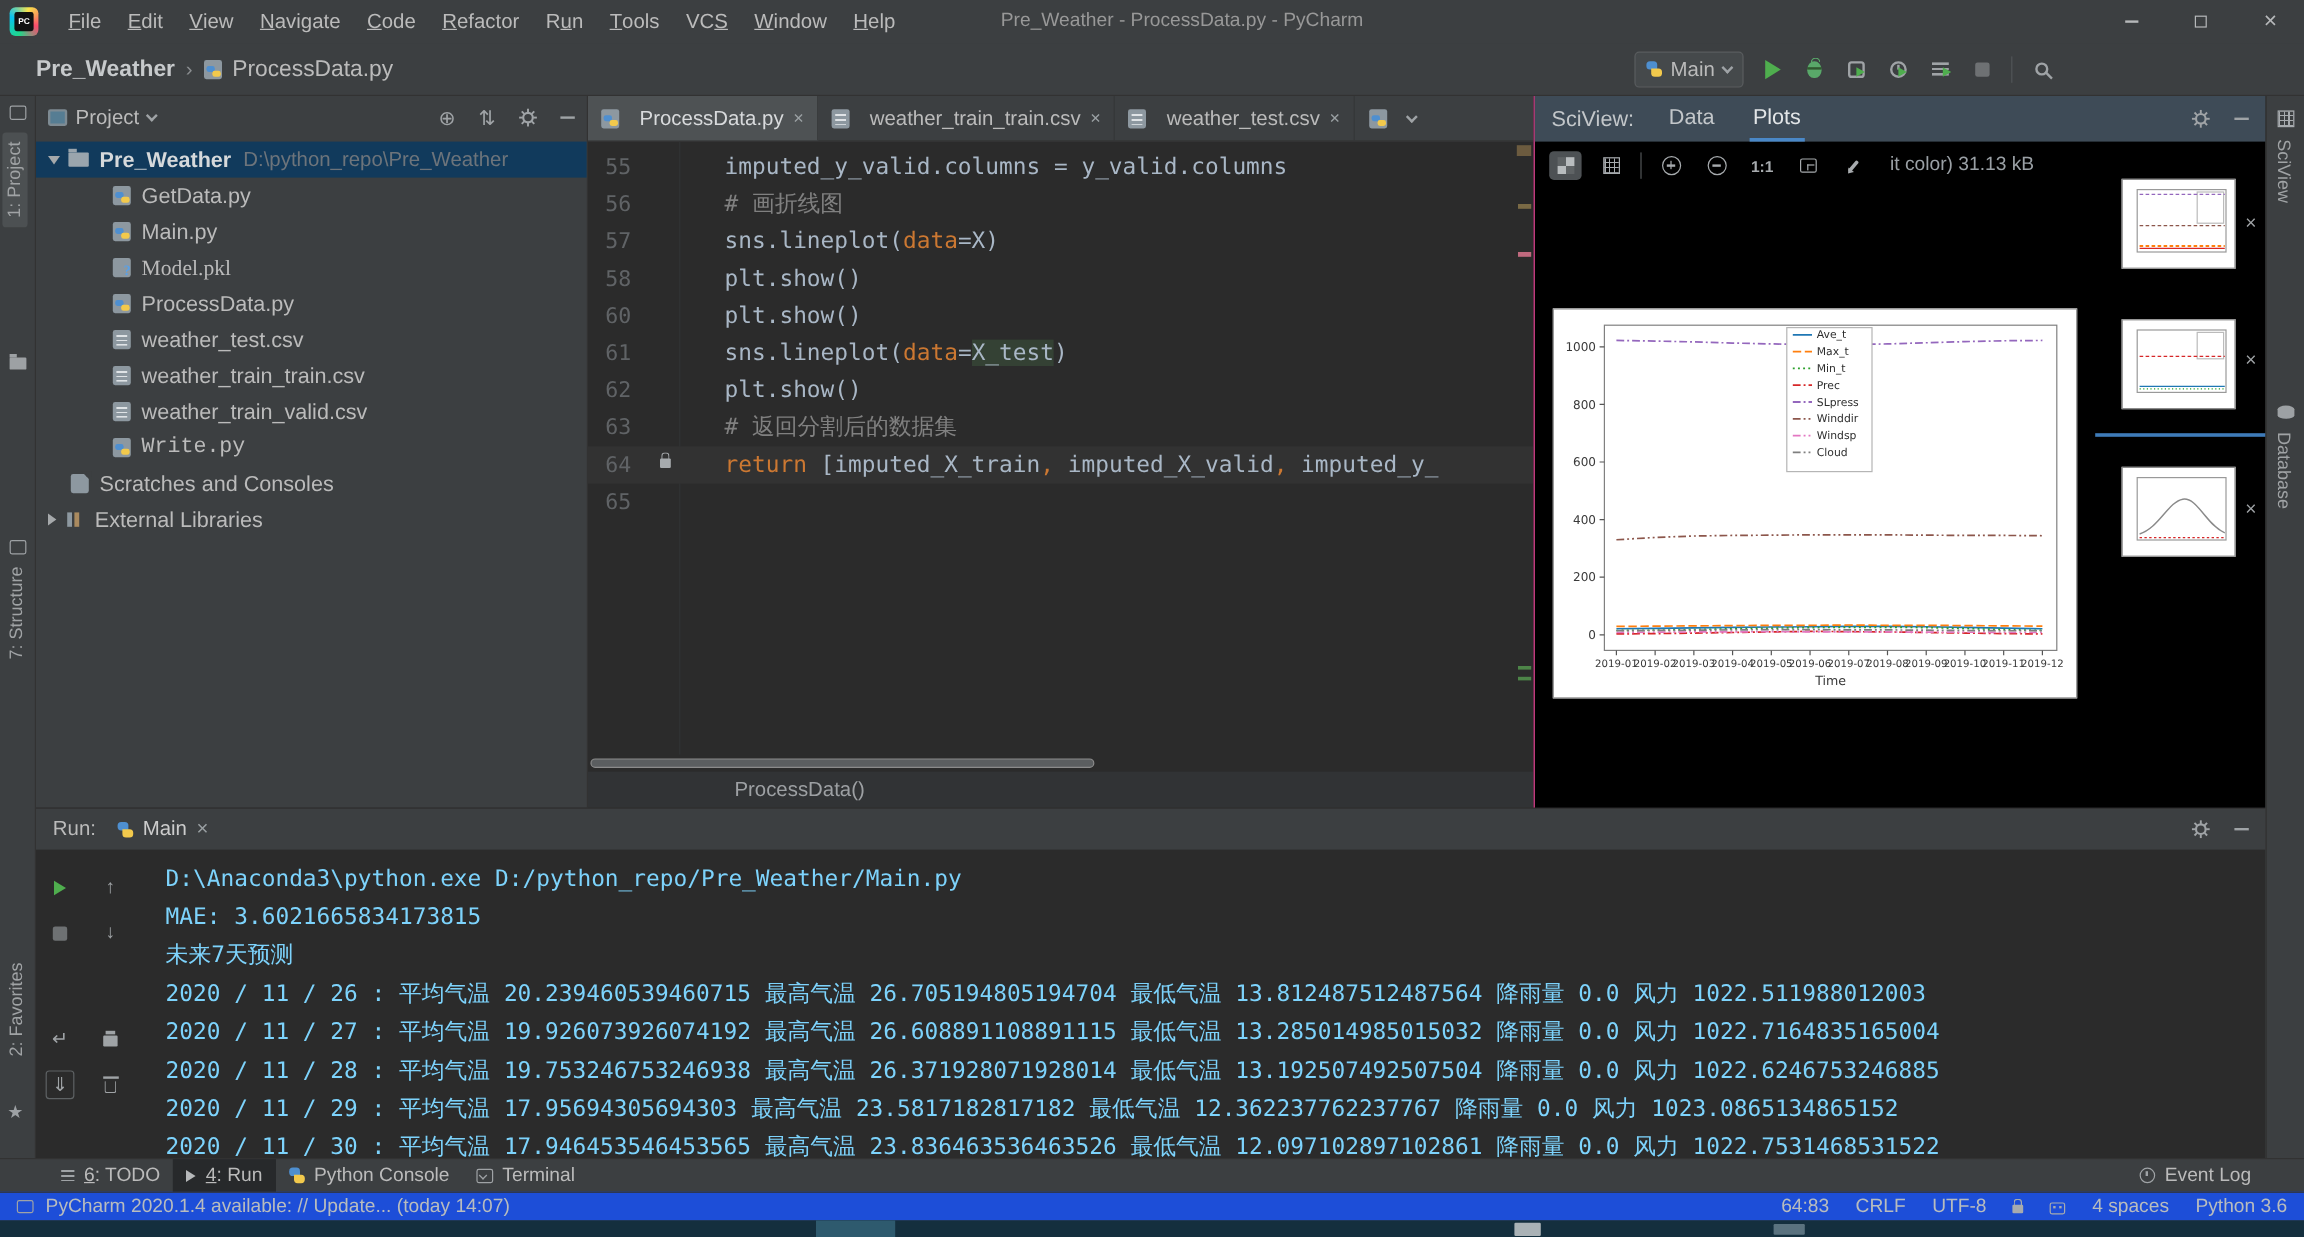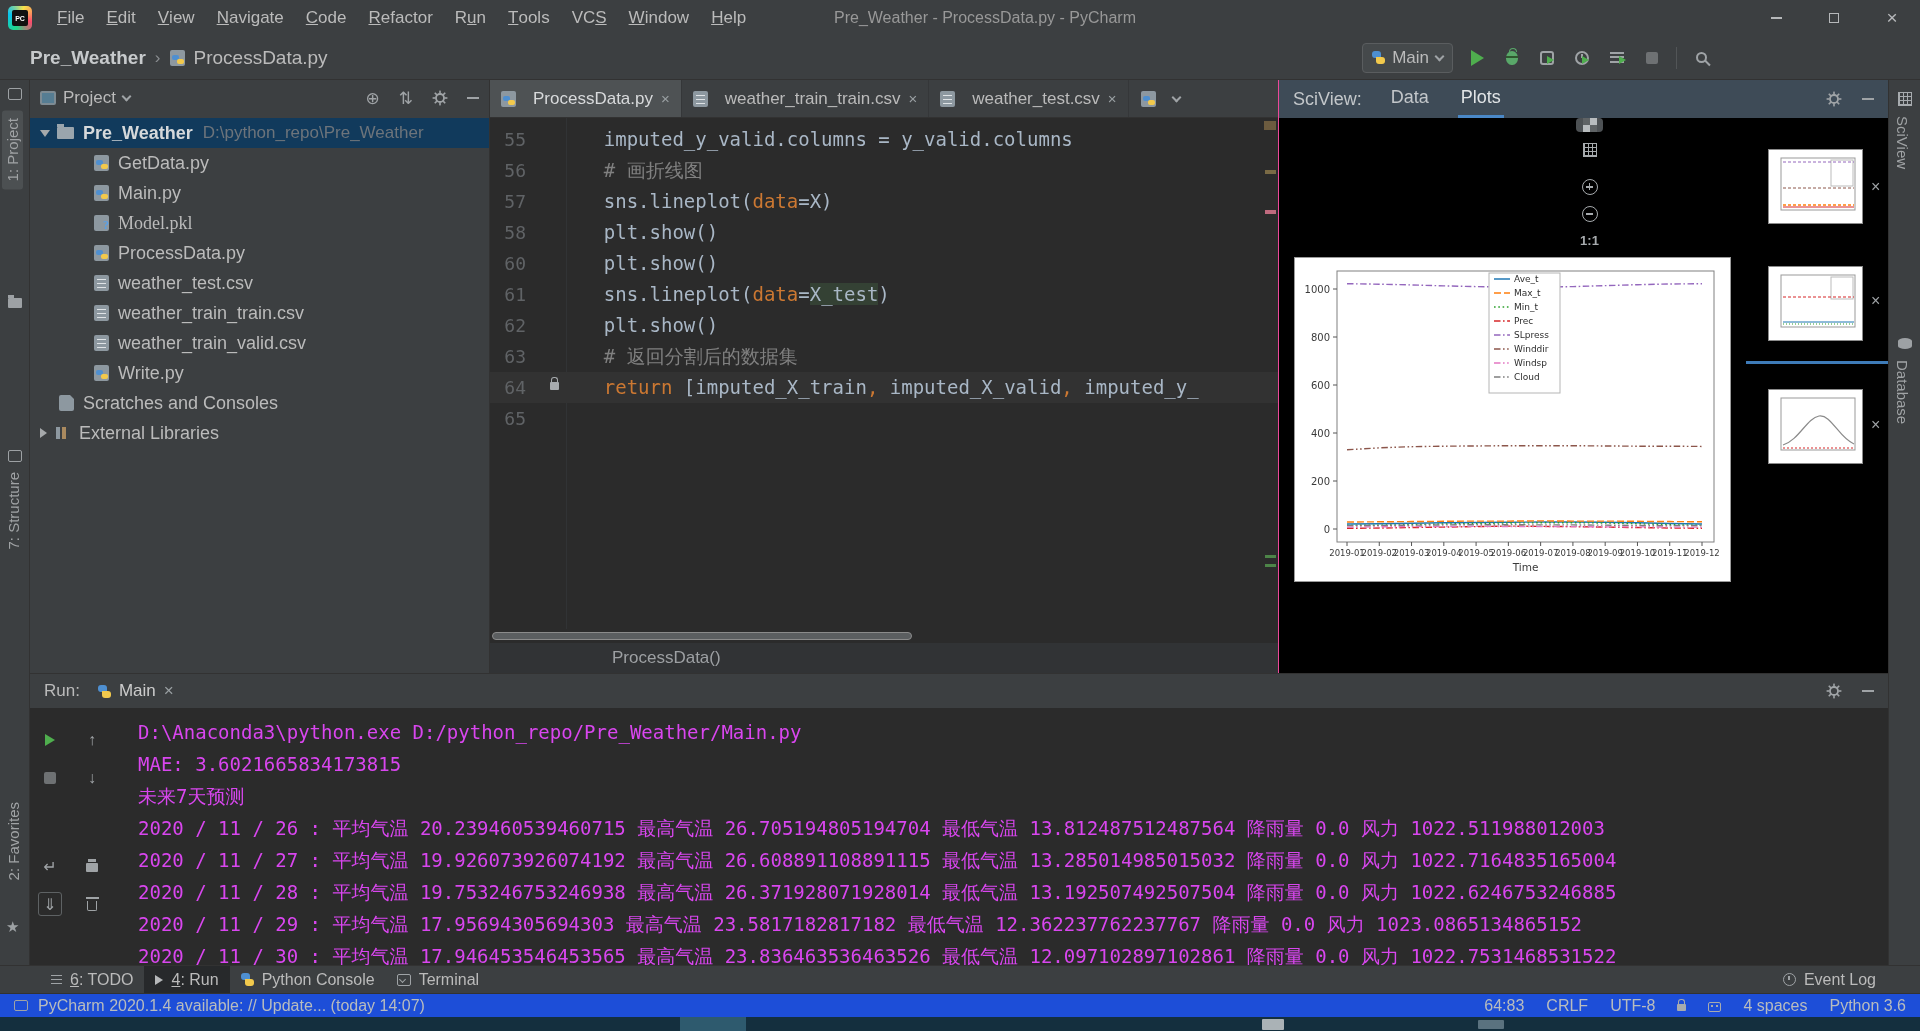--- a/index.html
+++ b/index.html
@@ -117,21 +117,21 @@
   #hscroll .thumb{position:absolute;left:2px;top:3px;width:420px;height:8px;border-radius:4px;background:#5b5e60;}
   #editor-breadcrumb{height:30px;background:#313335;color:#9da0a3;font-size:17px;display:flex;align-items:center;padding-left:122px;}
 
   
   #sciview{width:610px;background:#000000;position:relative;border-left:1px solid #ec4899;}
   #sv-header{height:38px;background:#3e4b57;display:flex;align-items:stretch;padding-left:14px;font-size:18px;color:#c3c7ca;position:relative;}
   #sv-title{display:flex;align-items:center;margin-right:26px;}
   .sv-tab{display:flex;align-items:center;padding:0 3px;margin-right:26px;border-bottom:3px solid transparent;}
   .sv-tab.active{color:#e2e5e7;border-bottom-color:#4a88c7;}
   #sv-hdr-tools{position:absolute;right:14px;top:0;height:38px;display:flex;align-items:center;gap:20px;}
-  #sv-toolbar{height:40px;display:flex;align-items:center;padding-left:12px;gap:11px;color:#a7abae;flex-direction:column;}
+  #sv-toolbar{height:40px;display:flex;align-items:center;padding-left:12px;gap:11px;color:#a7abae;}
   .tbtn{width:27px;height:24px;display:flex;align-items:center;justify-content:center;}
   .tbtn.sel{background:#4d5154;border-radius:4px;}
   .icon-checker{width:14px;height:14px;background:conic-gradient(#b8bcbe 25%,#5f6365 0 50%,#b8bcbe 0 75%,#5f6365 0);}
   .icon-grid{width:14px;height:14px;border:1px solid #a7abae;
     background:repeating-linear-gradient(0deg,#a7abae 0 1px,transparent 1px 4px),repeating-linear-gradient(90deg,#a7abae 0 1px,transparent 1px 4px);}
   .zoomc{width:16px;height:16px;border:1.5px solid #a7abae;border-radius:50%;position:relative;}
   .zoomc:before{content:'';position:absolute;left:3px;top:6px;width:7px;height:1.5px;background:#a7abae;}
   .zoomc.plus:after{content:'';position:absolute;left:6px;top:3px;width:1.5px;height:7px;background:#a7abae;}
   .one2one{font-size:13px;font-weight:bold;color:#a7abae;}
   .fit{width:14px;height:12px;border:1.5px solid #a7abae;border-radius:2px;position:relative;}
@@ -157,21 +157,21 @@
   #rp-tools{position:absolute;right:14px;display:flex;align-items:center;gap:20px;}
   #rp-body{flex:1;display:flex;position:relative;overflow:hidden;}
   #rp-toolbar{width:108px;position:relative;flex:none;}
   .rpt{position:absolute;display:flex;align-items:center;justify-content:center;width:24px;height:24px;color:#9fa3a6;font-size:16px;}
   .rpt.boxed{border:1px solid #5e6264;border-radius:3px;}
   .play-sm{width:0;height:0;border-top:6px solid transparent;border-bottom:6px solid transparent;border-left:10px solid #4fae4e;}
   .printico{width:12px;height:9px;background:#9fa3a6;border-radius:1px;position:relative;margin-top:3px;}
   .printico:before{content:'';position:absolute;top:-4px;left:2px;width:8px;height:3px;background:#9fa3a6;}
   .trashico{width:10px;height:10px;border:1.5px solid #9fa3a6;border-top:none;border-radius:0 0 2px 2px;position:relative;margin-top:3px;}
   .trashico:before{content:'';position:absolute;top:-3.5px;left:-2.5px;width:13px;height:1.5px;background:#9fa3a6;}
-  #console{flex:1;font-family:"DejaVu Sans Mono",monospace;font-size:19px;line-height:32px;color:#d946ef;padding-top:8px;white-space:pre;overflow:hidden;}
+  #console{flex:1;font-family:"DejaVu Sans Mono",monospace;font-size:19px;line-height:32px;color:#7dd3fc;padding-top:8px;white-space:pre;overflow:hidden;}
 
   
   #toolbar-bottom{height:28px;background:#3c3f41;border-top:1px solid #323232;display:flex;align-items:stretch;padding-left:40px;font-size:16px;color:#bbbbbb;}
   .bb-item{display:flex;align-items:center;gap:8px;padding:0 11px;}
   .bb-item.active{background:#27292b;}
   .ico-todo{width:11px;height:10px;background:repeating-linear-gradient(#9fa3a6 0 1.5px,transparent 1.5px 4px);}
   .ico-runsm{width:0;height:0;border-top:5px solid transparent;border-bottom:5px solid transparent;border-left:8px solid #b6b8ba;}
   .pyico{width:13px;height:13px;position:relative;}
   .pyico:before{content:'';position:absolute;left:0;top:0;width:9px;height:7px;background:#4e8fd0;border-radius:3px 3px 0 3px;}
   .pyico:after{content:'';position:absolute;right:0;bottom:0;width:9px;height:7px;background:#f2c94c;border-radius:0 3px 3px 3px;}
@@ -401,21 +401,21 @@
               <span class="name">weather_test.csv</span>
             </div>
             <div class="tree-row" style="padding-left: 64px;">
               <span class="fi csv"></span>
               <span class="name">weather_train_train.csv</span>
             </div>
             <div class="tree-row" style="padding-left: 64px;">
               <span class="fi csv"></span>
               <span class="name">weather_train_valid.csv</span>
             </div>
-            <div class="tree-row" style="padding-left: 64px;">
+            <div class="tree-row" style="padding-left: 64px; font-family: Liberation Mono, monospace;">
               <span class="fi py"></span>
               <span class="name">Write.py</span>
             </div>
             <div class="tree-row" style="padding-left: 10px;">
               <div class="tri-none"></div>
               <span class="fi scratch"></span>
               <span class="name">Scratches and Consoles</span>
             </div>
             <div class="tree-row" style="padding-left: 10px;">
               <div class="tri-right"></div>

